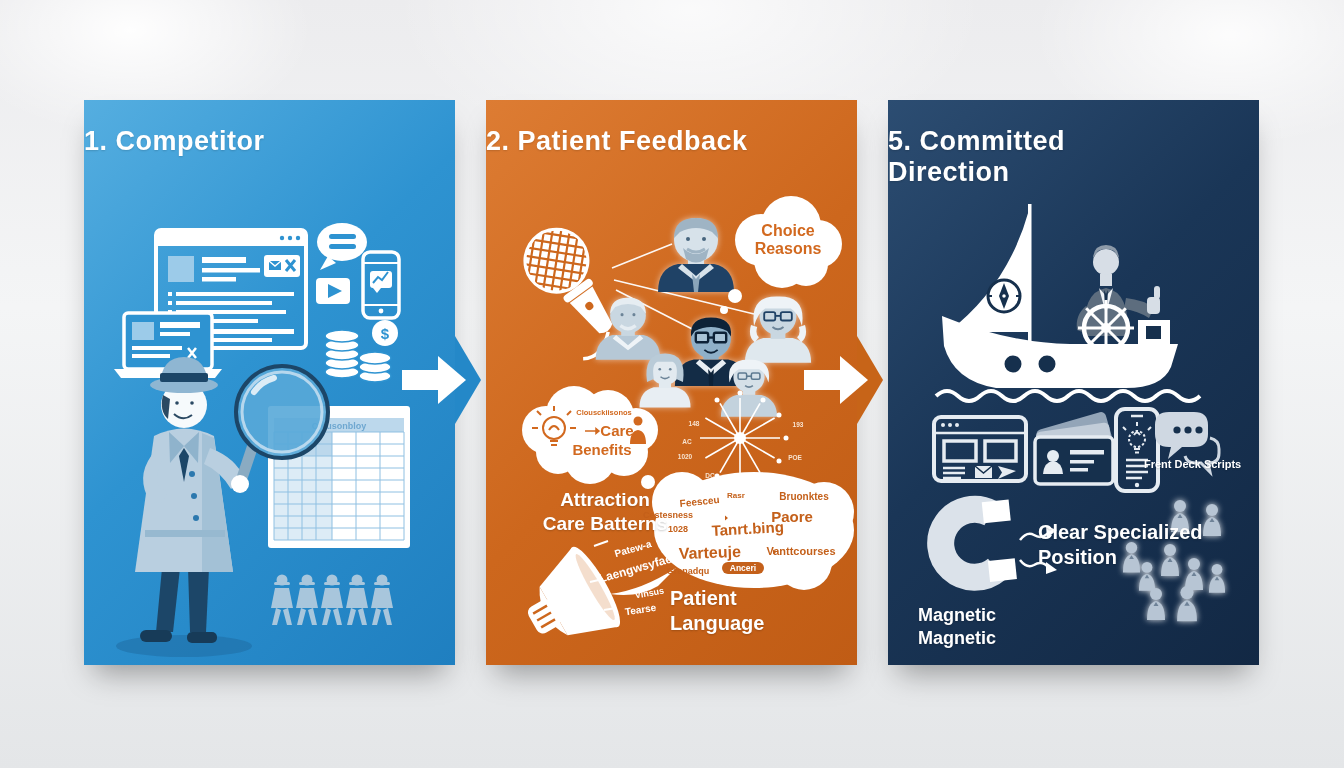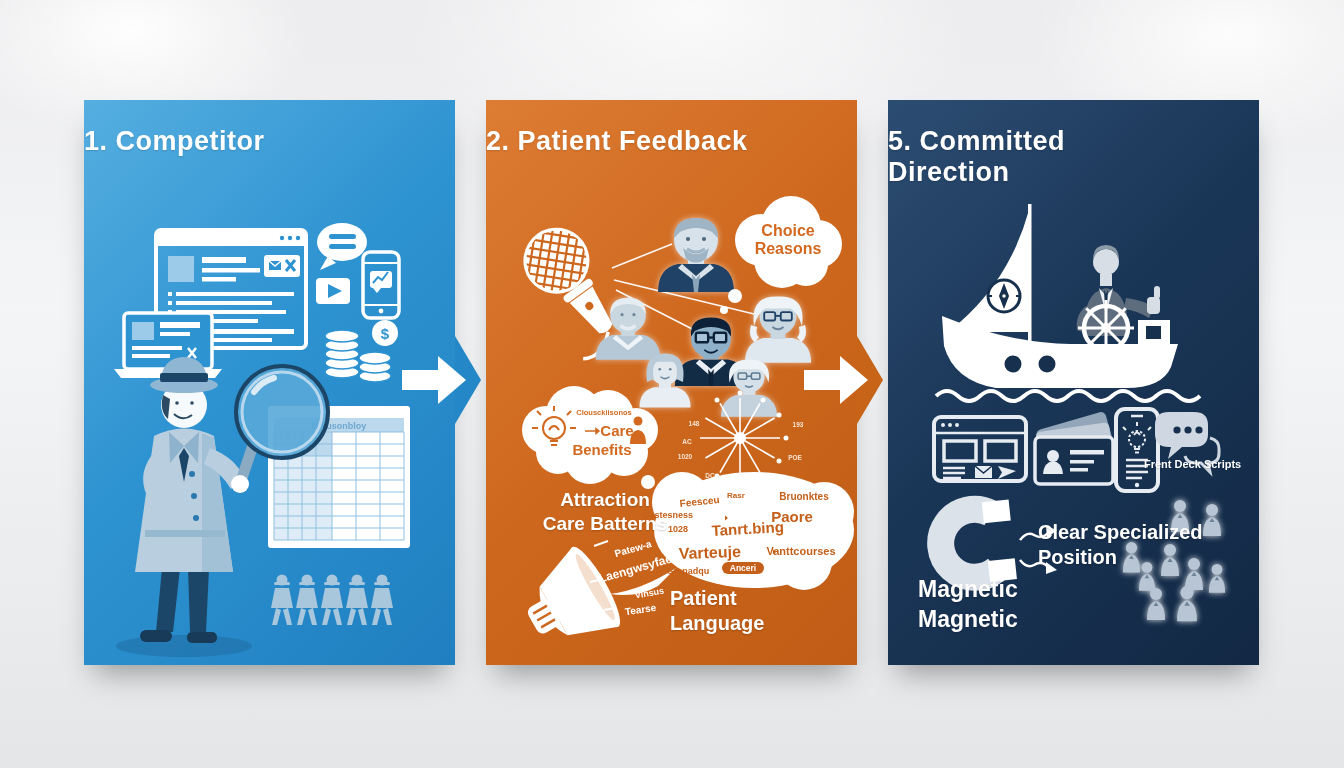--- a/index.html
+++ b/index.html
@@ -540,21 +540,21 @@
       <span>5. Committed</span>
       <span>Direction</span>
     </div>
     <div class="lbl" style="left:256px;top:358px;width:100px;text-align:left;font-size:11px;">
         <span>Frent Deck Scripts</span>
       </div>
     <div class="lbl" style="left:150px;top:420px;font-size:20px;line-height:1.25;">
       <span>Clear Specialized</span>
       <span>Position</span>
     </div>
-    <div class="lbl" style="left:30px;top:475px;font-size:23px;line-height:1.3;">
+    <div class="lbl" style="left:30px;top:504px;font-size:18px;line-height:1.3;">
       <span>Magnetic</span>
       <span>Magnetic</span>
     </div>
   </div>
 
   <svg class="chev" style="left:455px;top:336px" width="26" height="88">
     <polygon points="0,0 26,44 0,88" fill="#2488c8"></polygon>
   </svg>
   <svg class="chev" style="left:402px;top:354px" width="68" height="52">
     <rect x="0" y="16" width="36" height="20" fill="#ffffff"></rect>

